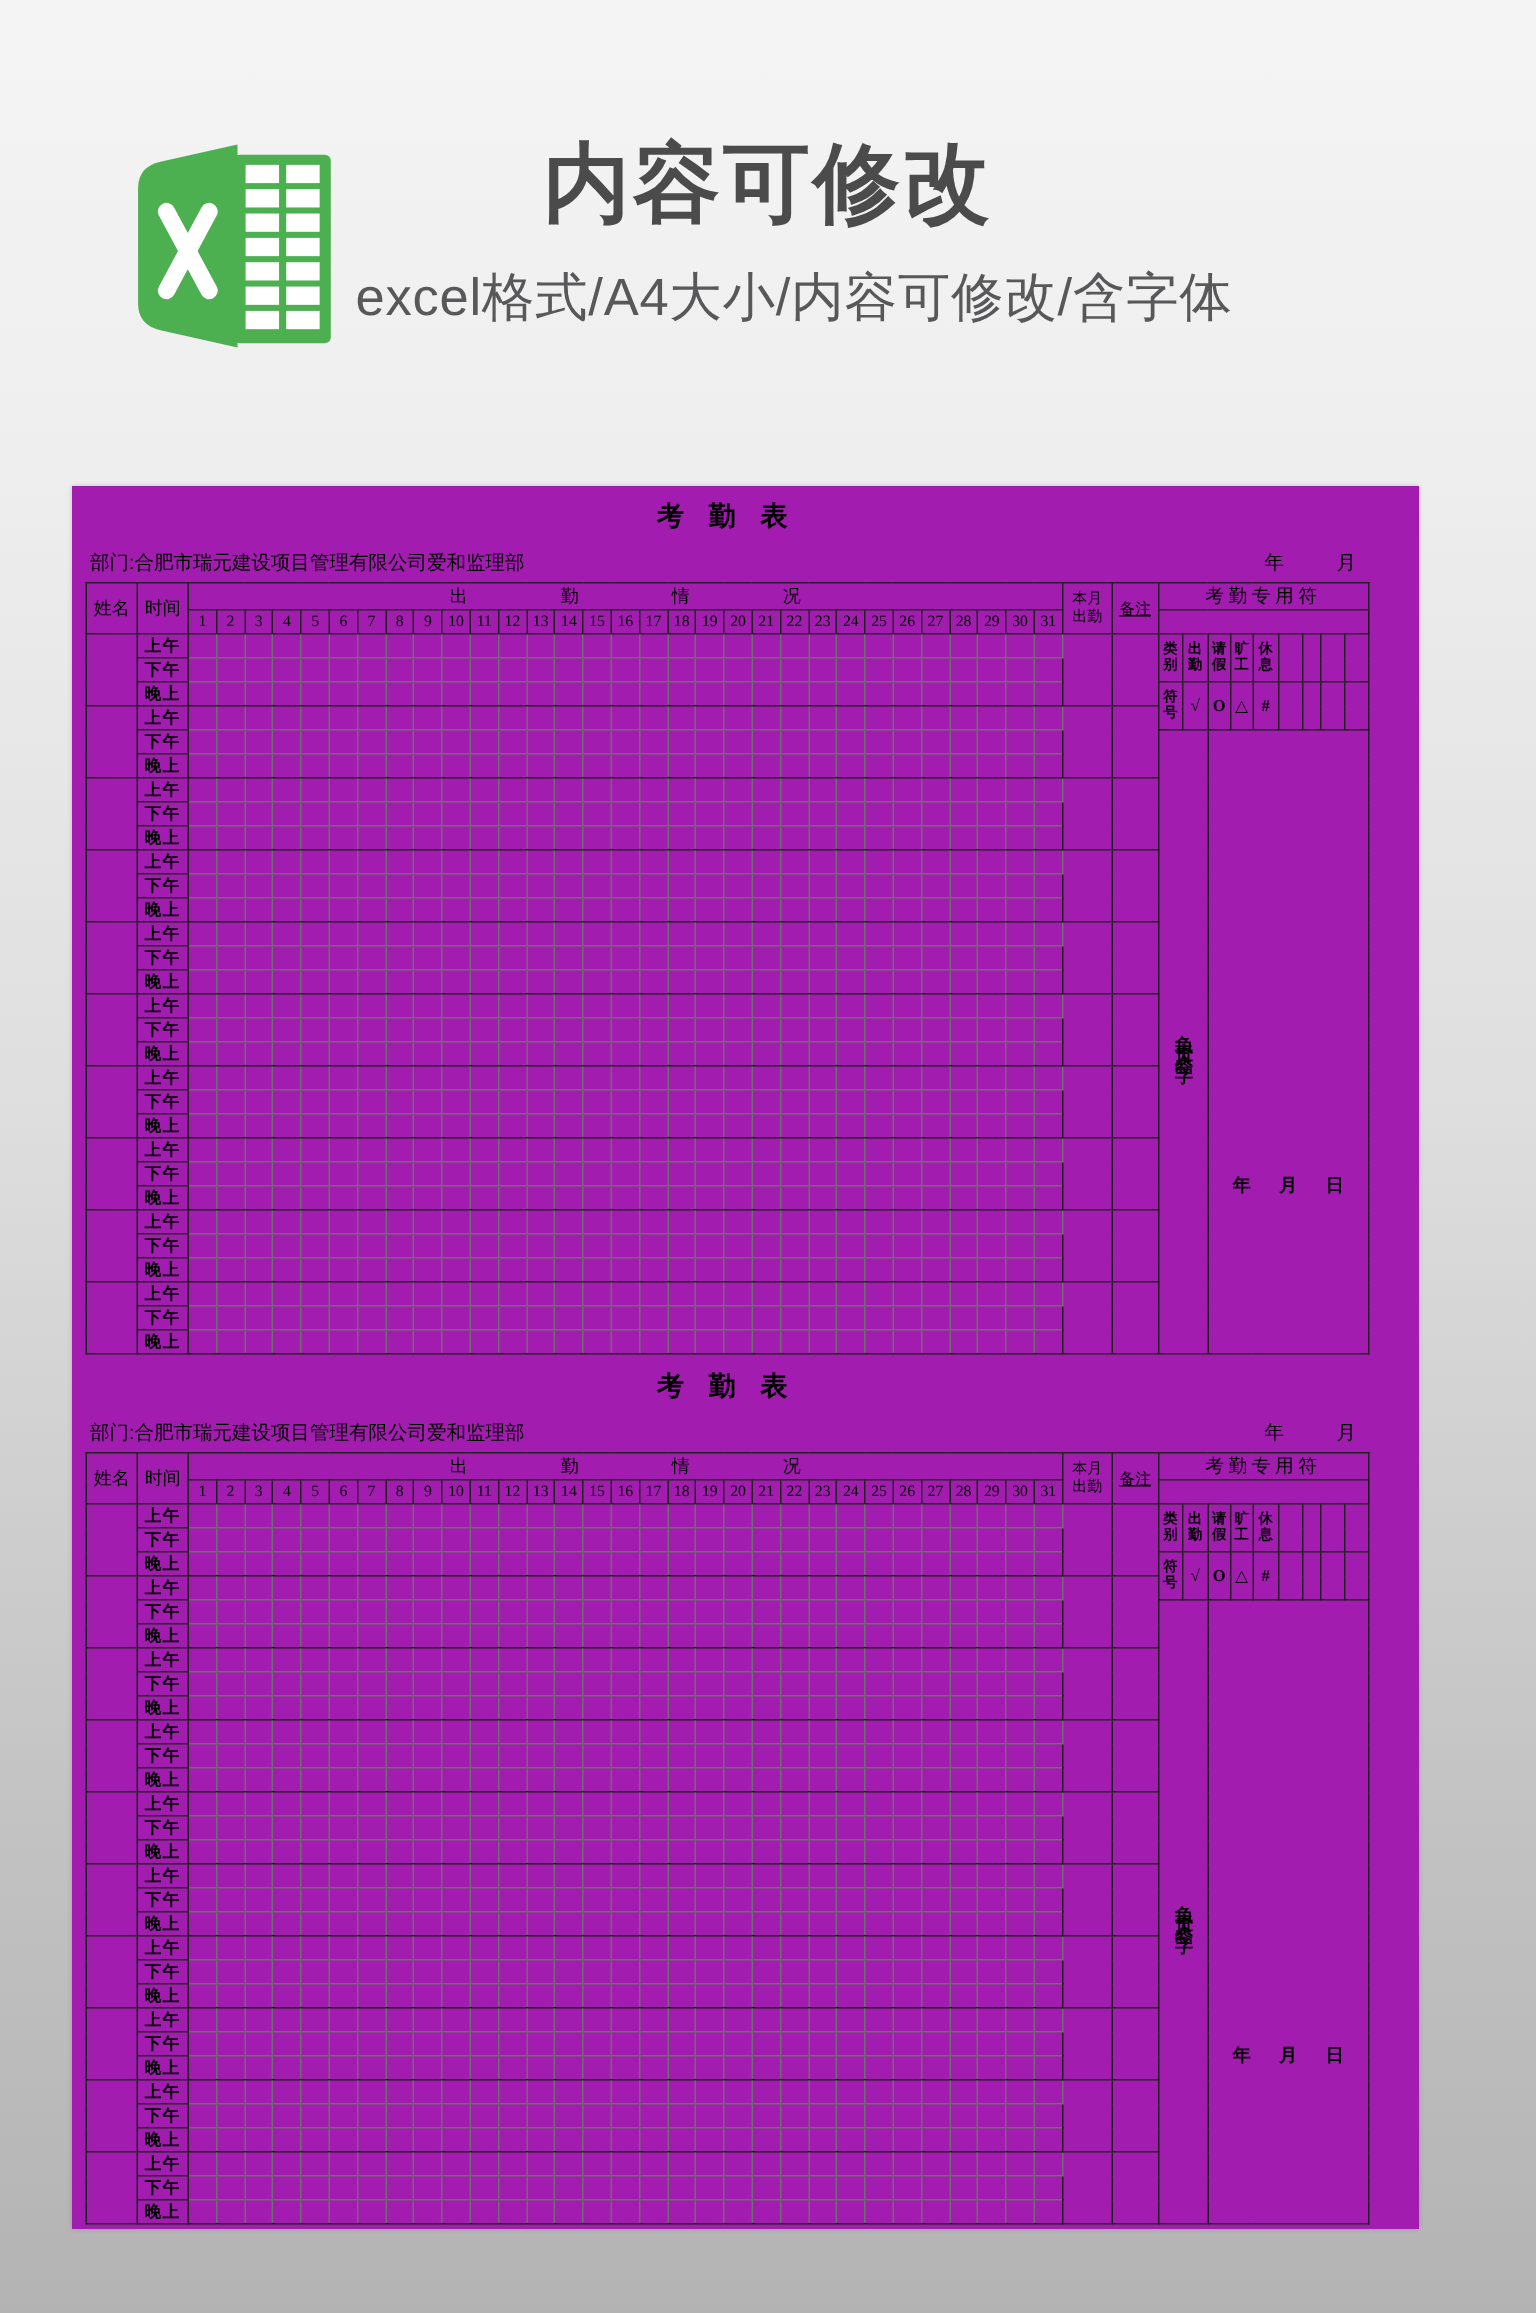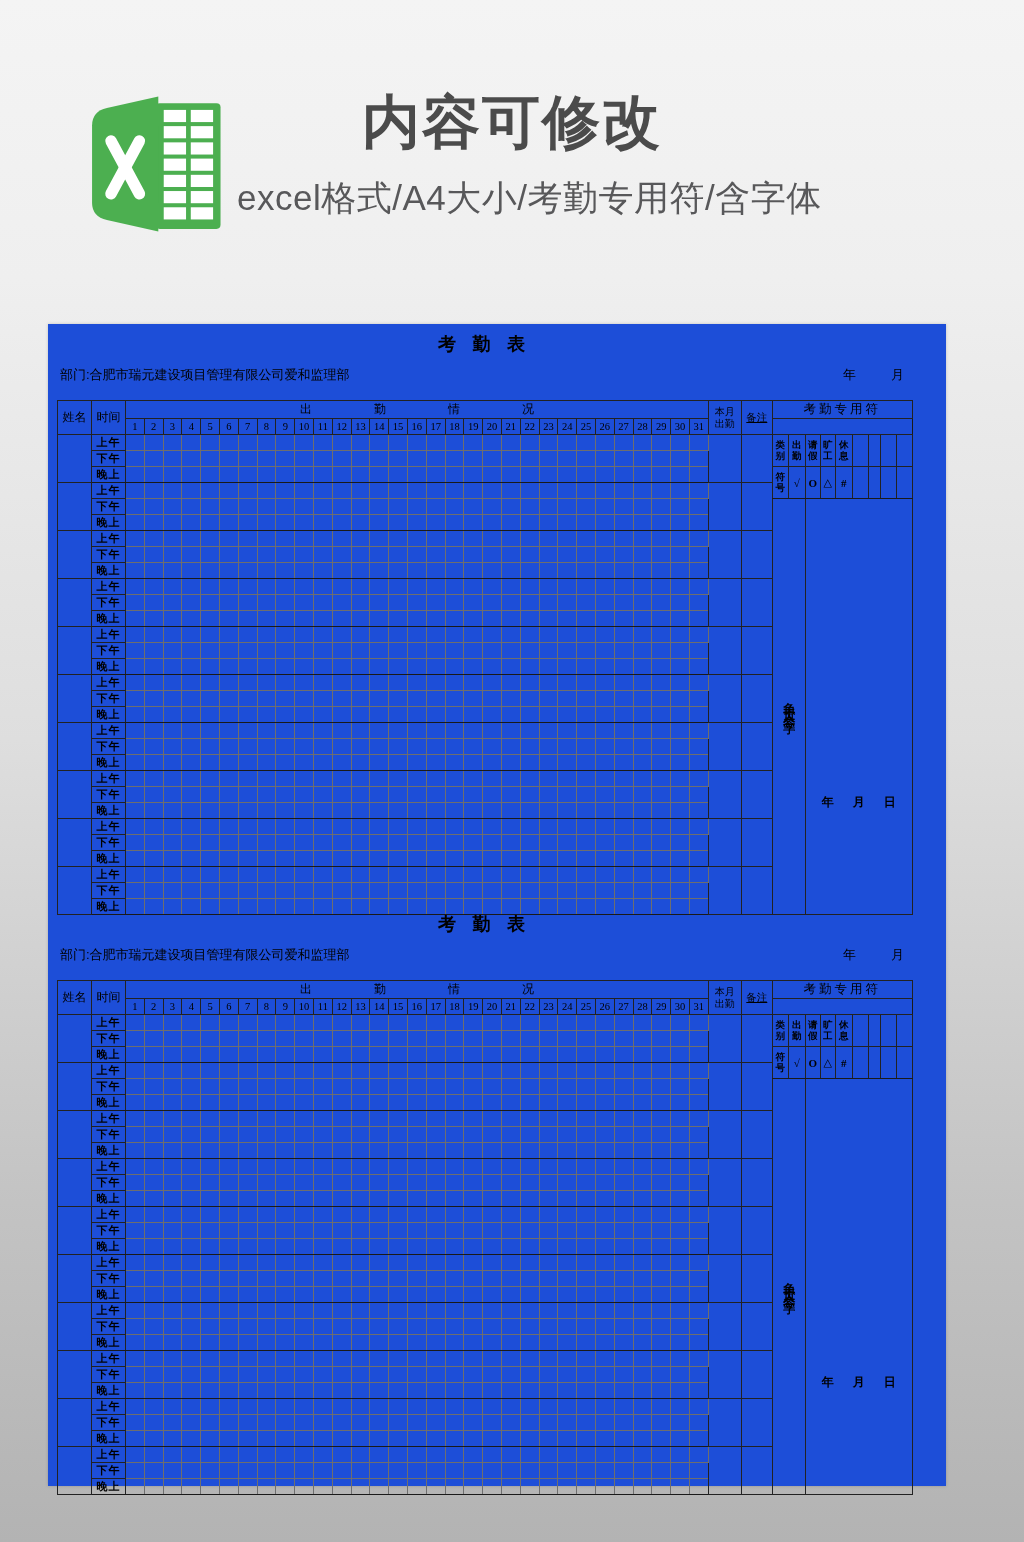--- a/index.html
+++ b/index.html
@@ -12,39 +12,38 @@
     position:absolute; top:84px; left:0; width:1024px; text-align:center;
     font-size:58px; font-weight:bold; color:#4b4b4b; letter-spacing:2px;
   }
   .hero-sub {
     position:absolute; top:175px; left:237px;
     font-size:35px; color:#58585a; letter-spacing:0.5px;
   }
   .excel-icon { position:absolute; left:88px; top:96px; width:142px; height:136px; }
   .card {
     position:absolute; left:48px; top:324px; width:898px; height:1162px;
-    background:#1d4ed8; box-shadow:0 0 3px rgba(0,0,0,.18);
+    background:#a21caf; box-shadow:0 0 3px rgba(0,0,0,.18);
   }
   .sheet { position:absolute; left:0; width:898px; height:575px;
     font-family:"Liberation Serif","DejaVu Serif",serif; color:#000; }
   .sheet-title {
     position:absolute; top:2px; left:9px; width:855px; text-align:center;
     font-size:18px; font-weight:bold; letter-spacing:6px;
   }
   .dept-row { position:absolute; top:36px; left:9px; width:855px; height:20px;
     font-family:"Liberation Sans","DejaVu Sans",sans-serif; }
   .dept { position:absolute; left:3px; top:0; font-size:13px; }
   .ym { position:absolute; right:8px; top:0; font-size:13px; }
   .ym .y { margin-right:35px; }
   table.att {
     position:absolute; top:58px; left:9px; width:855px;
     border-collapse:collapse; table-layout:fixed;
     border:1.5px solid #1a1a1a;
     font-family:"Liberation Serif","DejaVu Serif",serif;
-    margin-top:12px;
   }
   tr.h1 { height:13px; } tr.h2 { height:16px; }
   tbody tr { height:15.8px;font-weight:bold; }
   th, td { padding:0; overflow:hidden; text-align:center; vertical-align:middle; }
   th { font-weight:normal; border:1px solid #222; font-size:12px; }
   td { border:1px solid #6e6e6e; }
   tbody tr.group-end td { border-bottom:1.4px solid #1a1a1a; }
   td.name-cell, td.time-cell, td.month-cell, td.note-cell { border-color:#222; }
   td.time-cell { font-size:11px; letter-spacing:1px; }
   th.att-hd { letter-spacing:62px; text-indent:62px; font-size:12px; }
@@ -86,21 +85,21 @@
   </g>
 
   <path d="M52 0 L52 100 L14 91.5 Q3 89 3 78.5 L3 21.5 Q3 11 14 8.5 Z" fill="#4caf50"></path>
   <g stroke="#ffffff" stroke-width="8.5" stroke-linecap="round">
     <line x1="17" y1="33" x2="38" y2="72"></line>
     <line x1="38" y1="33" x2="17" y2="72"></line>
   </g>
 </svg>
 
 <div class="hero-title">内容可修改</div>
-<div class="hero-sub">excel格式/A4大小/考勤专用符/含字体</div>
+<div class="hero-sub">excel格式/A4大小/内容可修改/含字体</div>
 
 <div class="card" id="card">
     <div class="sheet" style="top: 6px;">
       <div class="sheet-title">考 勤 表</div>
       <div class="dept-row">
         <span class="dept">部门:合肥市瑞元建设项目管理有限公司爱和监理部</span>
         <span class="ym"><span class="y">年</span><span>月</span></span>
       </div>
       <table class="att">
         <colgroup>

